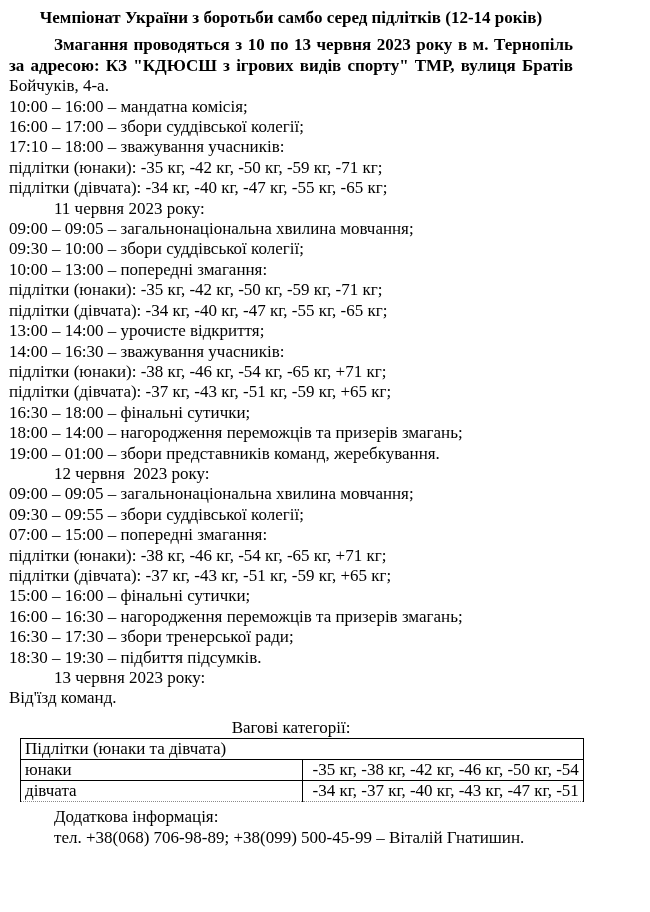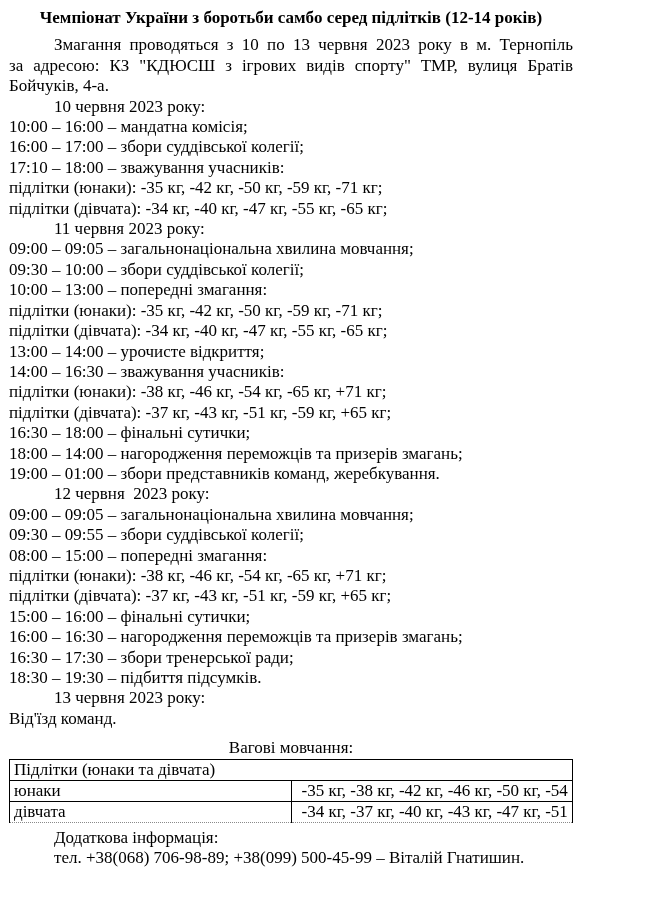--- a/index.html
+++ b/index.html
@@ -19,32 +19,34 @@
   .title {
     font-weight: bold;
     text-align: center;
     margin-bottom: 7px;
   }
   .line { white-space: pre-wrap; }
   .justify {
     white-space: normal;
     text-align: justify;
     text-align-last: justify;
+    font-weight: bold;
   }
   .first-indent { text-indent: 45px; }
   .indent { padding-left: 45px; }
   .bold { font-weight: bold; }
   .center-heading {
     text-align: center;
     margin-top: 9px;
   }
   table.weights {
     border-collapse: collapse;
     width: 100%;
     table-layout: fixed;
+    margin-left: 11px;
   }
   table.weights td {
     border: 1.5px solid #000000;
     padding: 0 4px;
     height: 20px;
     font-size: 17px;
     line-height: 20px;
     white-space: nowrap;
     overflow: hidden;
   }
@@ -61,21 +63,20 @@
   <div class="title">Чемпіонат України з боротьби самбо серед підлітків (12-14 років)</div>
 
   <div>
     <div class="line justify first-indent">Змагання проводяться з 10 по 13 червня 2023 року в м. Тернопіль</div>
     <div class="line justify">за адресою: КЗ "КДЮСШ з ігрових видів спорту" ТМР,  вулиця Братів</div>
     <div class="line">Бойчуків, 4-а.</div>
   </div>
 
 
   <div>
-      <div class="line indent">10 червня 2023 року:</div>
       <div class="line">10:00 – 16:00 – мандатна комісія;</div>
       <div class="line">16:00 – 17:00 – збори суддівської колегії;</div>
       <div class="line">17:10 – 18:00 – зважування учасників:</div>
       <div class="line">підлітки (юнаки): -35 кг, -42 кг, -50 кг, -59 кг, -71 кг;</div>
       <div class="line">підлітки (дівчата): -34 кг, -40 кг, -47 кг, -55 кг, -65 кг;</div>
       <div class="line indent">11 червня 2023 року:</div>
       <div class="line">09:00 – 09:05 – загальнонаціональна хвилина мовчання;</div>
       <div class="line">09:30 – 10:00 – збори суддівської колегії;</div>
       <div class="line">10:00 – 13:00 – попередні змагання:</div>
       <div class="line">підлітки (юнаки): -35 кг, -42 кг, -50 кг, -59 кг, -71 кг;</div>
@@ -83,32 +84,32 @@
       <div class="line">13:00 – 14:00 – урочисте відкриття;</div>
       <div class="line">14:00 – 16:30 – зважування учасників:</div>
       <div class="line">підлітки (юнаки): -38 кг, -46 кг, -54 кг, -65 кг, +71 кг;</div>
       <div class="line">підлітки (дівчата): -37 кг, -43 кг, -51 кг, -59 кг, +65 кг;</div>
       <div class="line">16:30 – 18:00 – фінальні сутички;</div>
       <div class="line">18:00 – 14:00 – нагородження переможців та призерів змагань;</div>
       <div class="line">19:00 – 01:00 – збори представників команд, жеребкування.</div>
       <div class="line indent">12 червня  2023 року:</div>
       <div class="line">09:00 – 09:05 – загальнонаціональна хвилина мовчання;</div>
       <div class="line">09:30 – 09:55 – збори суддівської колегії;</div>
-      <div class="line">08:00 – 15:00 – попередні змагання:</div>
+      <div class="line">07:00 – 15:00 – попередні змагання:</div>
       <div class="line">підлітки (юнаки): -38 кг, -46 кг, -54 кг, -65 кг, +71 кг;</div>
       <div class="line">підлітки (дівчата): -37 кг, -43 кг, -51 кг, -59 кг, +65 кг;</div>
       <div class="line">15:00 – 16:00 – фінальні сутички;</div>
       <div class="line">16:00 – 16:30 – нагородження переможців та призерів змагань;</div>
       <div class="line">16:30 – 17:30 – збори тренерської ради;</div>
       <div class="line">18:30 – 19:30 – підбиття підсумків.</div>
       <div class="line indent">13 червня 2023 року:</div>
       <div class="line">Від'їзд команд.</div>
     </div>
 
-  <div class="center-heading">Вагові мовчання:</div>
+  <div class="center-heading">Вагові категорії:</div>
 
   <table class="weights">
     <tbody>
         <tr>
       <td colspan="2">Підлітки (юнаки та дівчата)</td>
     </tr>
     <tr>
       <td class="col-label">юнаки</td>
       <td class="values">-35 кг, -38 кг, -42 кг, -46 кг, -50 кг, -54 кг, -59 кг, -65 кг, -71 кг, + 71 кг</td>
     </tr>

